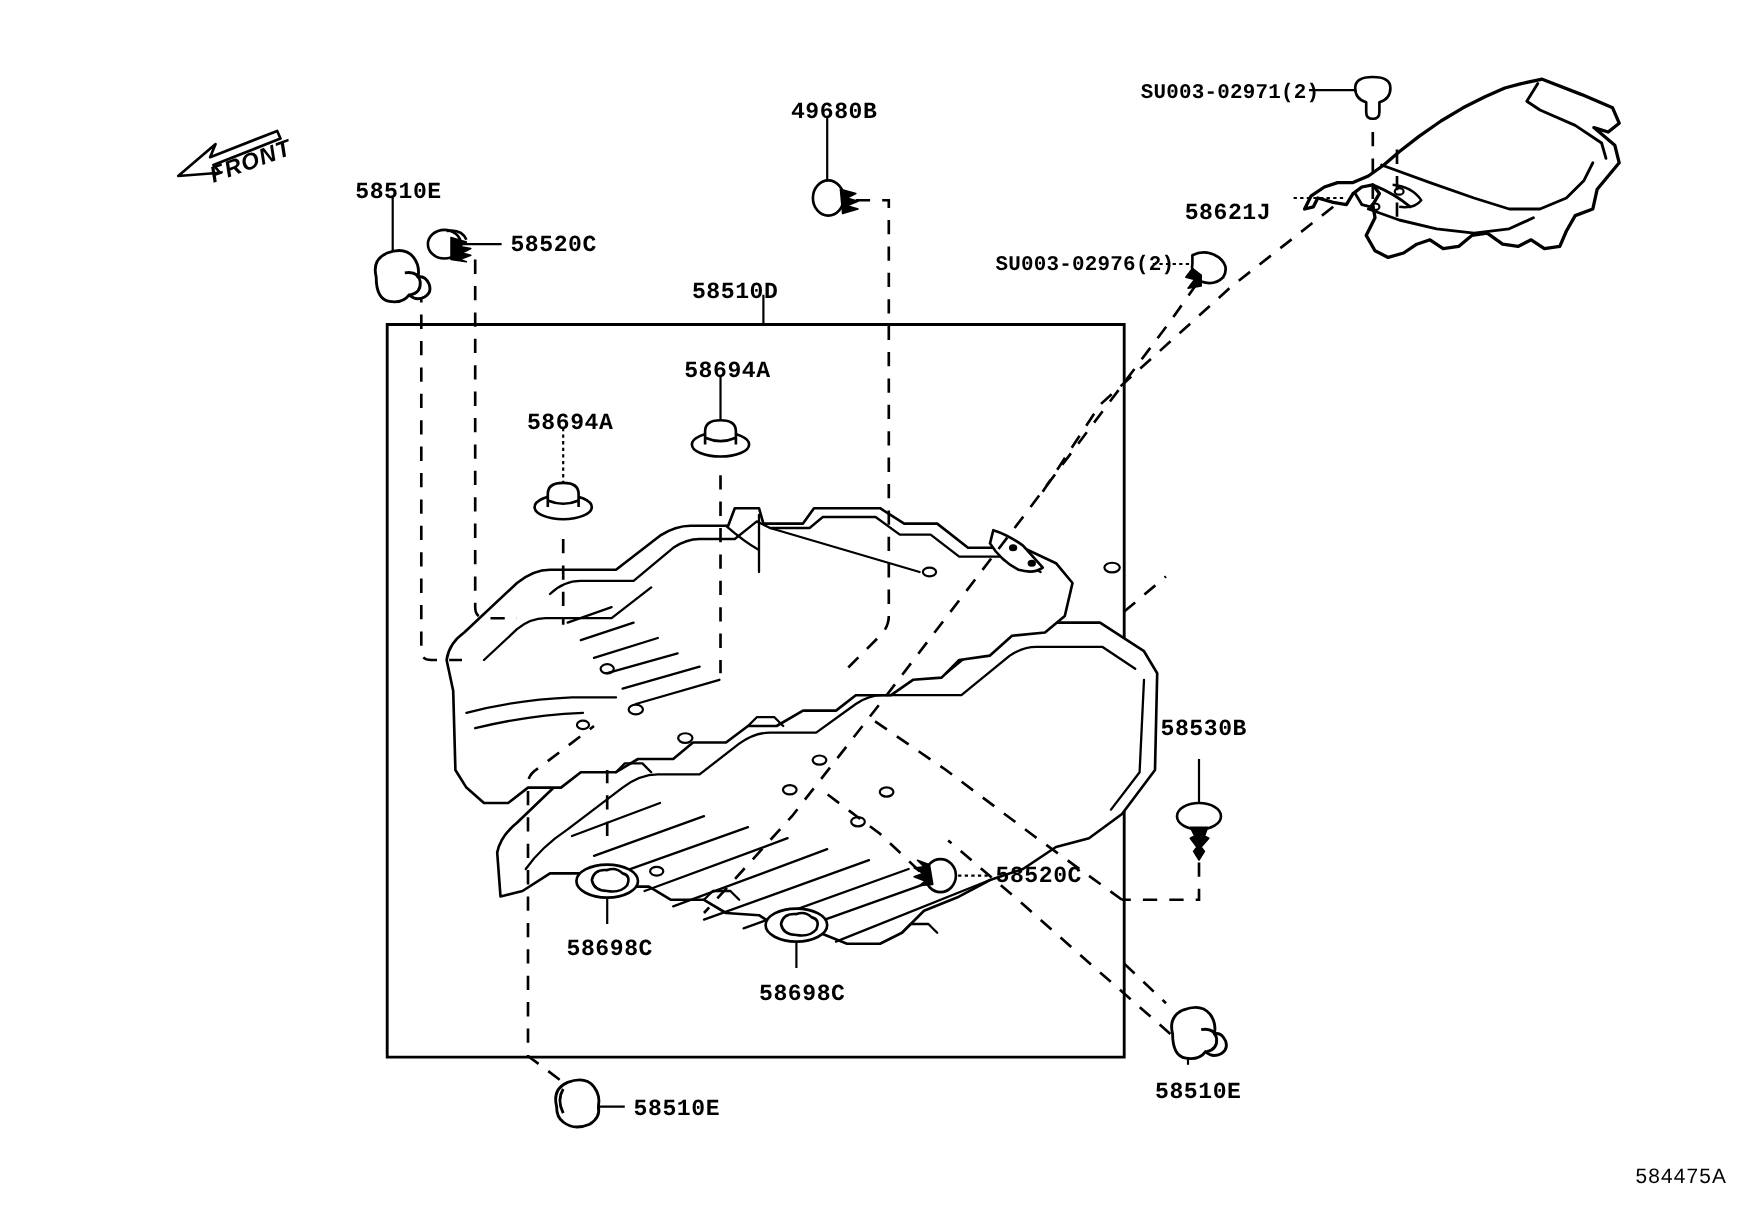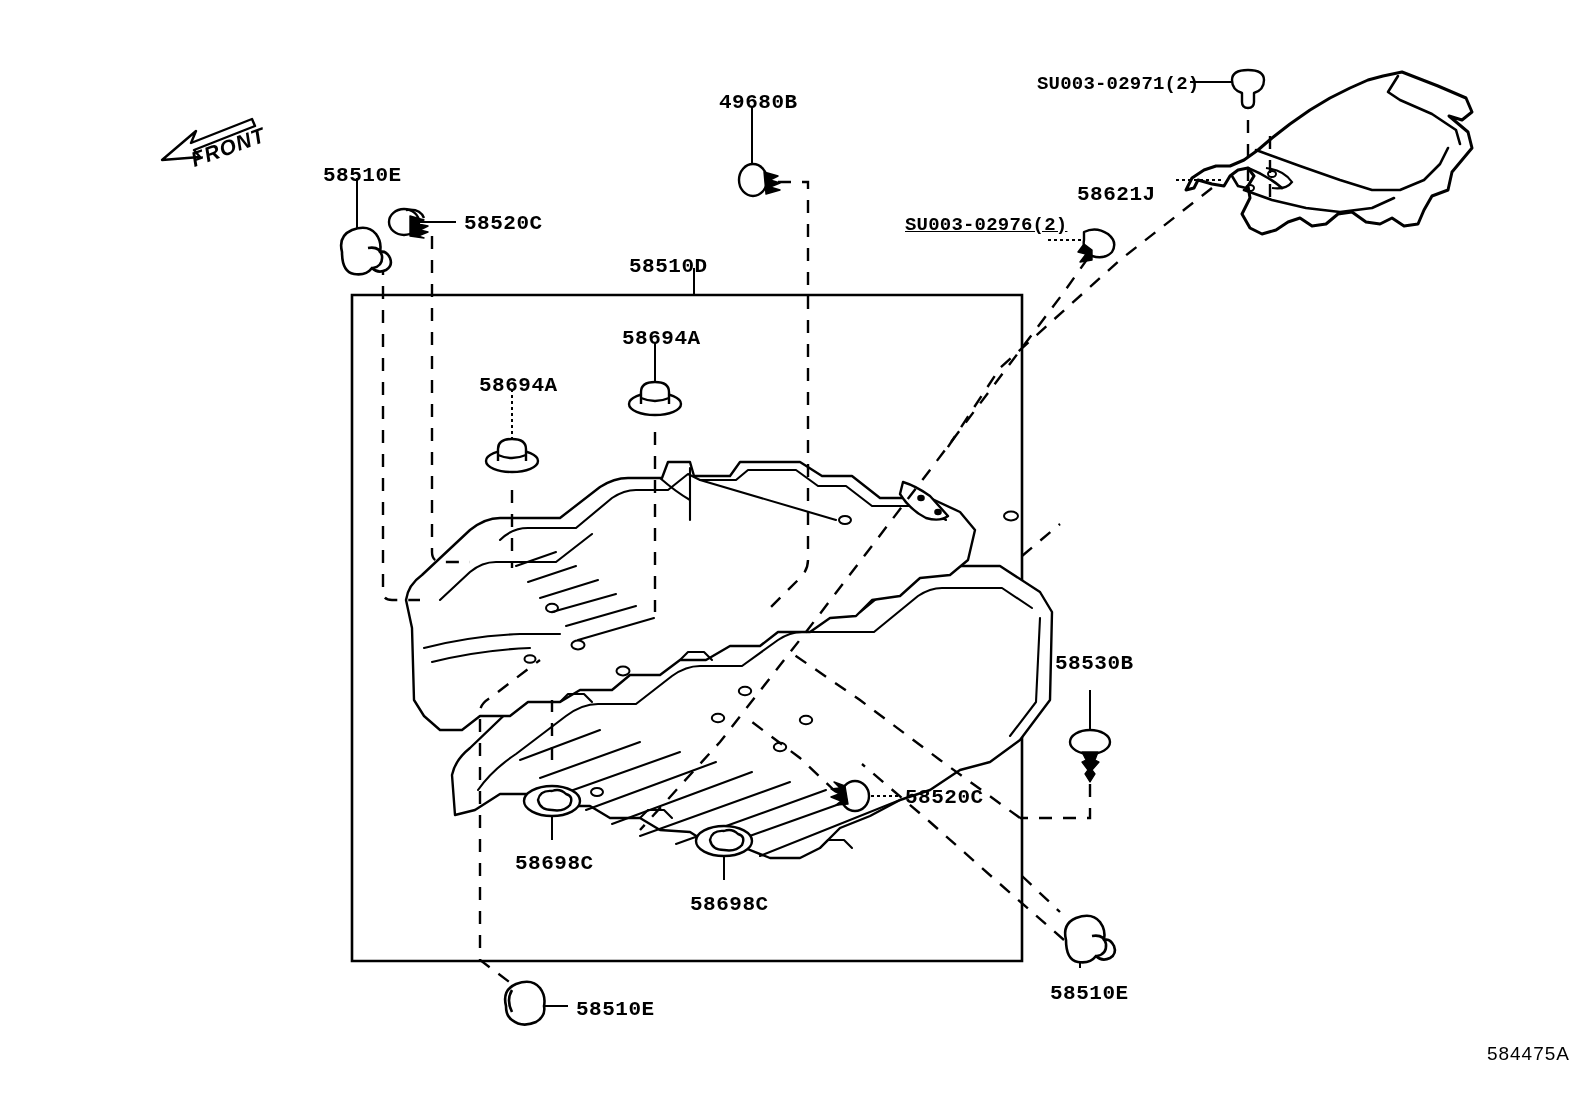--- a/index.html
+++ b/index.html
@@ -34,21 +34,21 @@
     white-space: nowrap;
     line-height: 1;
   }
   .lbl.small {
     font-size: 19px;
     letter-spacing: 0.2px;
   }
   .diagcode {
     position: absolute;
     right: 22px;
-    bottom: 34px;
+    bottom: 18px;
     font-family: "Liberation Sans", sans-serif;
     font-size: 19px;
     color: #000000;
     letter-spacing: 1px;
     margin-top: 48px;
   }
   .frontword {
     position: absolute;
     font-family: "Liberation Sans", sans-serif;
     font-size: 21px;
@@ -440,21 +440,21 @@
   <div class="lbl" style="left:323px; top:165px;">58510E</div>
 
   <div class="lbl" style="left:464px; top:213px;">58520C</div>
 
   <div class="lbl" style="left:719px; top:92px;">49680B</div>
 
   <div class="lbl small" style="left:1037px; top:75px;text-align:right;">SU003-02971(2)</div>
 
   <div class="lbl" style="left:1077px; top:172px;margin-top:12px;">58621J</div>
 
-  <div class="lbl small" style="left:905px; top:216px;text-decoration:underline;">SU003-02976(2)</div>
+  <div class="lbl small" style="left:905px; top:231px;">SU003-02976(2)</div>
 
   <div class="lbl" style="left:629px; top:256px;">58510D</div>
 
   <div class="lbl" style="left:622px; top:328px;">58694A</div>
 
   <div class="lbl" style="left:479px; top:375px;">58694A</div>
 
   <div class="lbl" style="left:1055px; top:653px;">58530B</div>
 
   <div class="lbl" style="left:905px; top:787px;">58520C</div>

